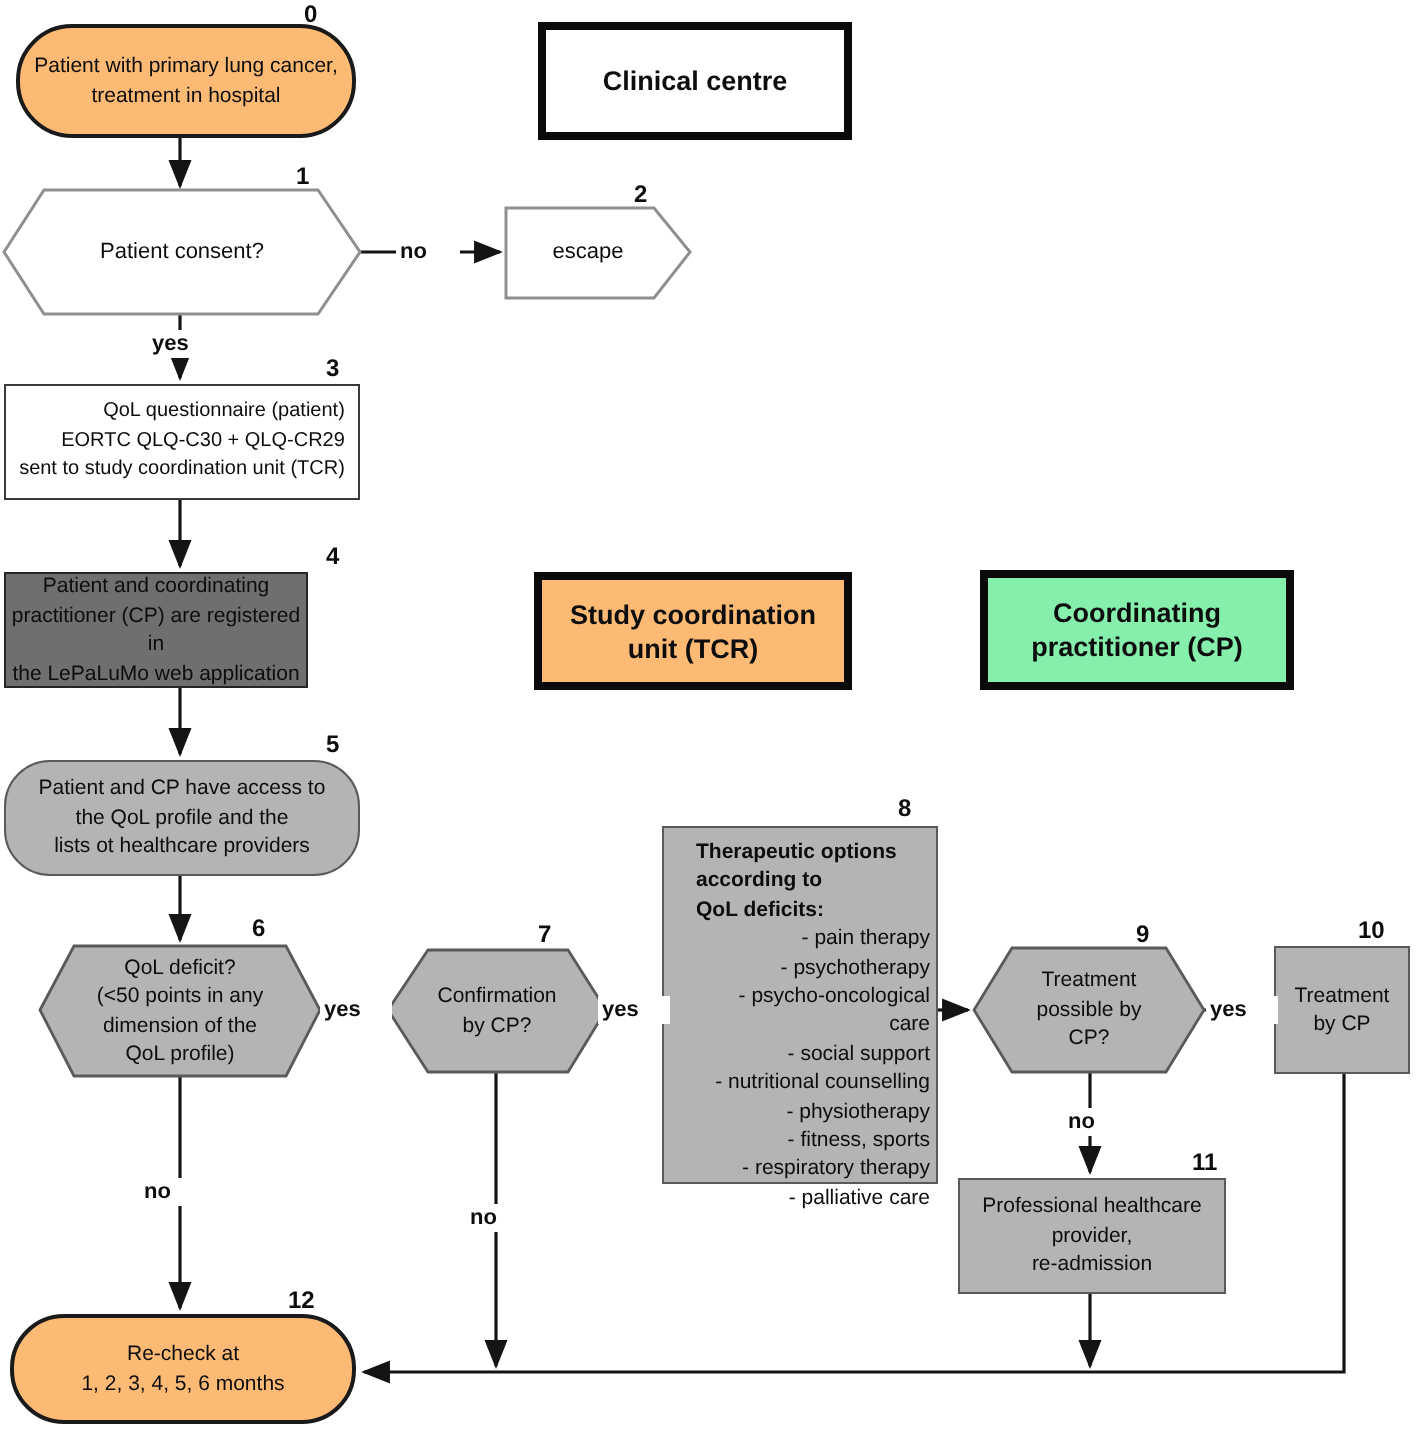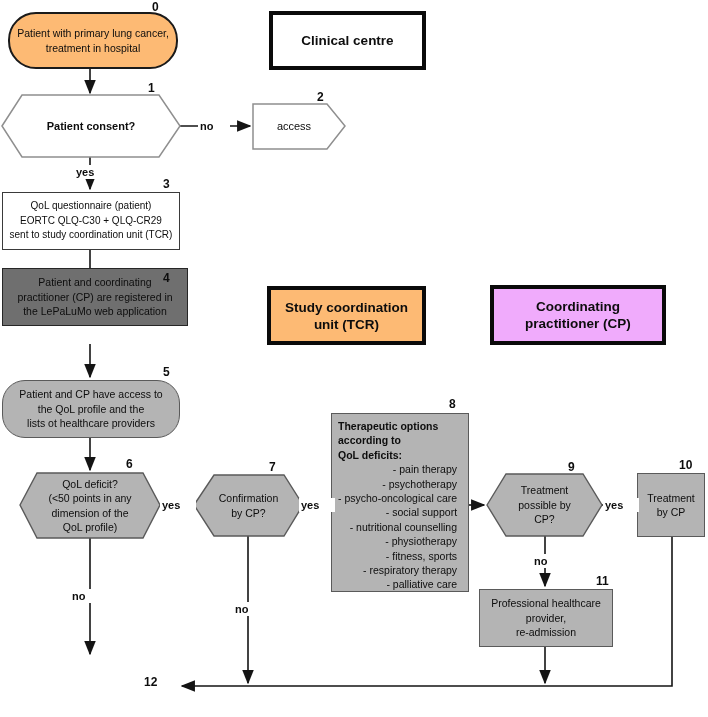--- a/index.html
+++ b/index.html
@@ -27,21 +27,21 @@
     text-align:center;font-size:10.5px;line-height:14.5px;white-space:pre-line;color:#0d0d0d;
   }
   .num{
     position:absolute;font-weight:bold;font-size:12px;color:#0d0d0d;
   }
   .elabel{
     position:absolute;font-weight:bold;font-size:11px;color:#0d0d0d;
     background:#ffffff;text-align:left;padding:0 2px;line-height:14px;
   }
   .listbox{flex-direction:column;align-items:flex-start;justify-content:flex-start;
-    text-align:left;padding:5px 3px 0 6px;font-size:10.5px;line-height:14.4px;}
+    text-align:left;padding:5px 3px 0 16px;font-size:10.5px;line-height:14.4px;}
   .ltitle{font-weight:bold;white-space:pre-line;}
   .litems{white-space:pre-line;text-align:right;}
 </style>
 </head>
 <body>
 
 <div class="canvas">
 
   <svg class="edges" width="708" height="717" viewBox="0 0 708 717">
     <defs>
@@ -71,32 +71,32 @@
     <polygon points="20,505 37,473 143,473 160,505 143,538 37,538" fill="#b4b4b4" stroke="#5a5a5a" stroke-width="1.4"></polygon>
     <polygon points="194,505 214,475 284,475 303,505 284,536 214,536" fill="#b4b4b4" stroke="#5a5a5a" stroke-width="1.4"></polygon>
     <polygon points="487,505 506,474 583,474 602,505 583,536 506,536" fill="#b4b4b4" stroke="#5a5a5a" stroke-width="1.4"></polygon>
   </svg>
 
   <div class="node stadium" style="left:8px;top:12px;width:170px;height:57px;border-radius:28px;">Patient with primary lung cancer,
 treatment in hospital</div>
 
   <div class="legendbox" style="left:253px;top:11px;width:157px;height:59px;background:#ffffff;">Clinical centre</div>
 
-  <div class="node whitebox" style="left:2px;top:192px;width:178px;height:58px;font-size:10px;">QoL questionnaire (patient)
+  <div class="node whitebox" style="left:2px;top:192px;width:178px;height:58px;font-size:10px;text-align:right;">QoL questionnaire (patient)
 EORTC QLQ-C30 + QLQ-CR29
 sent to study coordination unit (TCR)</div>
 
-  <div class="node darkbox" style="left:2px;top:268px;width:186px;height:58px;">Patient and coordinating
+  <div class="node darkbox" style="left:2px;top:286px;width:152px;height:58px;">Patient and coordinating
 practitioner (CP) are registered in
 the LePaLuMo web application</div>
 
   <div class="legendbox" style="left:251px;top:286px;width:159px;height:59px;background:#fdba74;">Study coordination
 unit (TCR)</div>
 
-  <div class="legendbox" style="left:474px;top:285px;width:176px;height:60px;background:#f0abfc;">Coordinating
+  <div class="legendbox" style="left:474px;top:285px;width:157px;height:60px;background:#86efac;">Coordinating
 practitioner (CP)</div>
 
   <div class="node graybox" style="left:2px;top:380px;width:178px;height:58px;border-radius:23px;">Patient and CP have access to
 the QoL profile and the
 lists ot healthcare providers</div>
 
   <div class="node graybox listbox" style="left:331px;top:413px;width:138px;height:179px;">
     <div class="ltitle">Therapeutic options
 according to
 QoL deficits:</div>
@@ -111,23 +111,25 @@
 - palliative care</div>
   </div>
 
   <div class="node graybox" style="left:637px;top:473px;width:68px;height:64px;">Treatment
 by CP</div>
 
   <div class="node graybox" style="left:479px;top:589px;width:134px;height:58px;">Professional healthcare
 provider,
 re-admission</div>
 
+  <div class="node stadium" style="left:5px;top:657px;width:173px;height:55px;border-radius:27px;">Re-check at
+1, 2, 3, 4, 5, 6 months</div>
 
-  <div class="hextext" style="left:2px;top:95px;width:178px;height:62px;font-size:11px;font-weight:bold;">Patient consent?</div>
-  <div class="hextext" style="left:253px;top:104px;width:82px;height:45px;font-size:11px;">access</div>
+  <div class="hextext" style="left:2px;top:95px;width:178px;height:62px;font-size:11px;">Patient consent?</div>
+  <div class="hextext" style="left:253px;top:104px;width:82px;height:45px;font-size:11px;">escape</div>
   <div class="hextext" style="left:20px;top:473px;width:140px;height:65px;">QoL deficit?
 (&lt;50 points in any
 dimension of the
 QoL profile)</div>
   <div class="hextext" style="left:194px;top:475px;width:109px;height:61px;">Confirmation
 by CP?</div>
   <div class="hextext" style="left:487px;top:474px;width:115px;height:62px;">Treatment
 possible by
 CP?</div>
 
@@ -136,21 +138,21 @@
   <div class="num" style="left:317px;top:90px;">2</div>
   <div class="num" style="left:163px;top:177px;">3</div>
   <div class="num" style="left:163px;top:271px;">4</div>
   <div class="num" style="left:163px;top:365px;">5</div>
   <div class="num" style="left:126px;top:457px;">6</div>
   <div class="num" style="left:269px;top:460px;">7</div>
   <div class="num" style="left:449px;top:397px;">8</div>
   <div class="num" style="left:568px;top:460px;">9</div>
   <div class="num" style="left:679px;top:458px;">10</div>
   <div class="num" style="left:596px;top:574px;text-align:center;">11</div>
-  <div class="num" style="left:144px;top:643px;margin-top:32px;">12</div>
+  <div class="num" style="left:144px;top:643px;">12</div>
 
   <div class="elabel" style="left:198px;top:119px;width:28px;">no</div>
   <div class="elabel" style="left:74px;top:165px;width:32px;">yes</div>
   <div class="elabel" style="left:160px;top:498px;width:32px;">yes</div>
   <div class="elabel" style="left:299px;top:498px;width:32px;">yes</div>
   <div class="elabel" style="left:603px;top:498px;width:32px;">yes</div>
   <div class="elabel" style="left:532px;top:554px;width:28px;">no</div>
   <div class="elabel" style="left:70px;top:589px;width:28px;">no</div>
   <div class="elabel" style="left:233px;top:602px;width:28px;">no</div>
 

